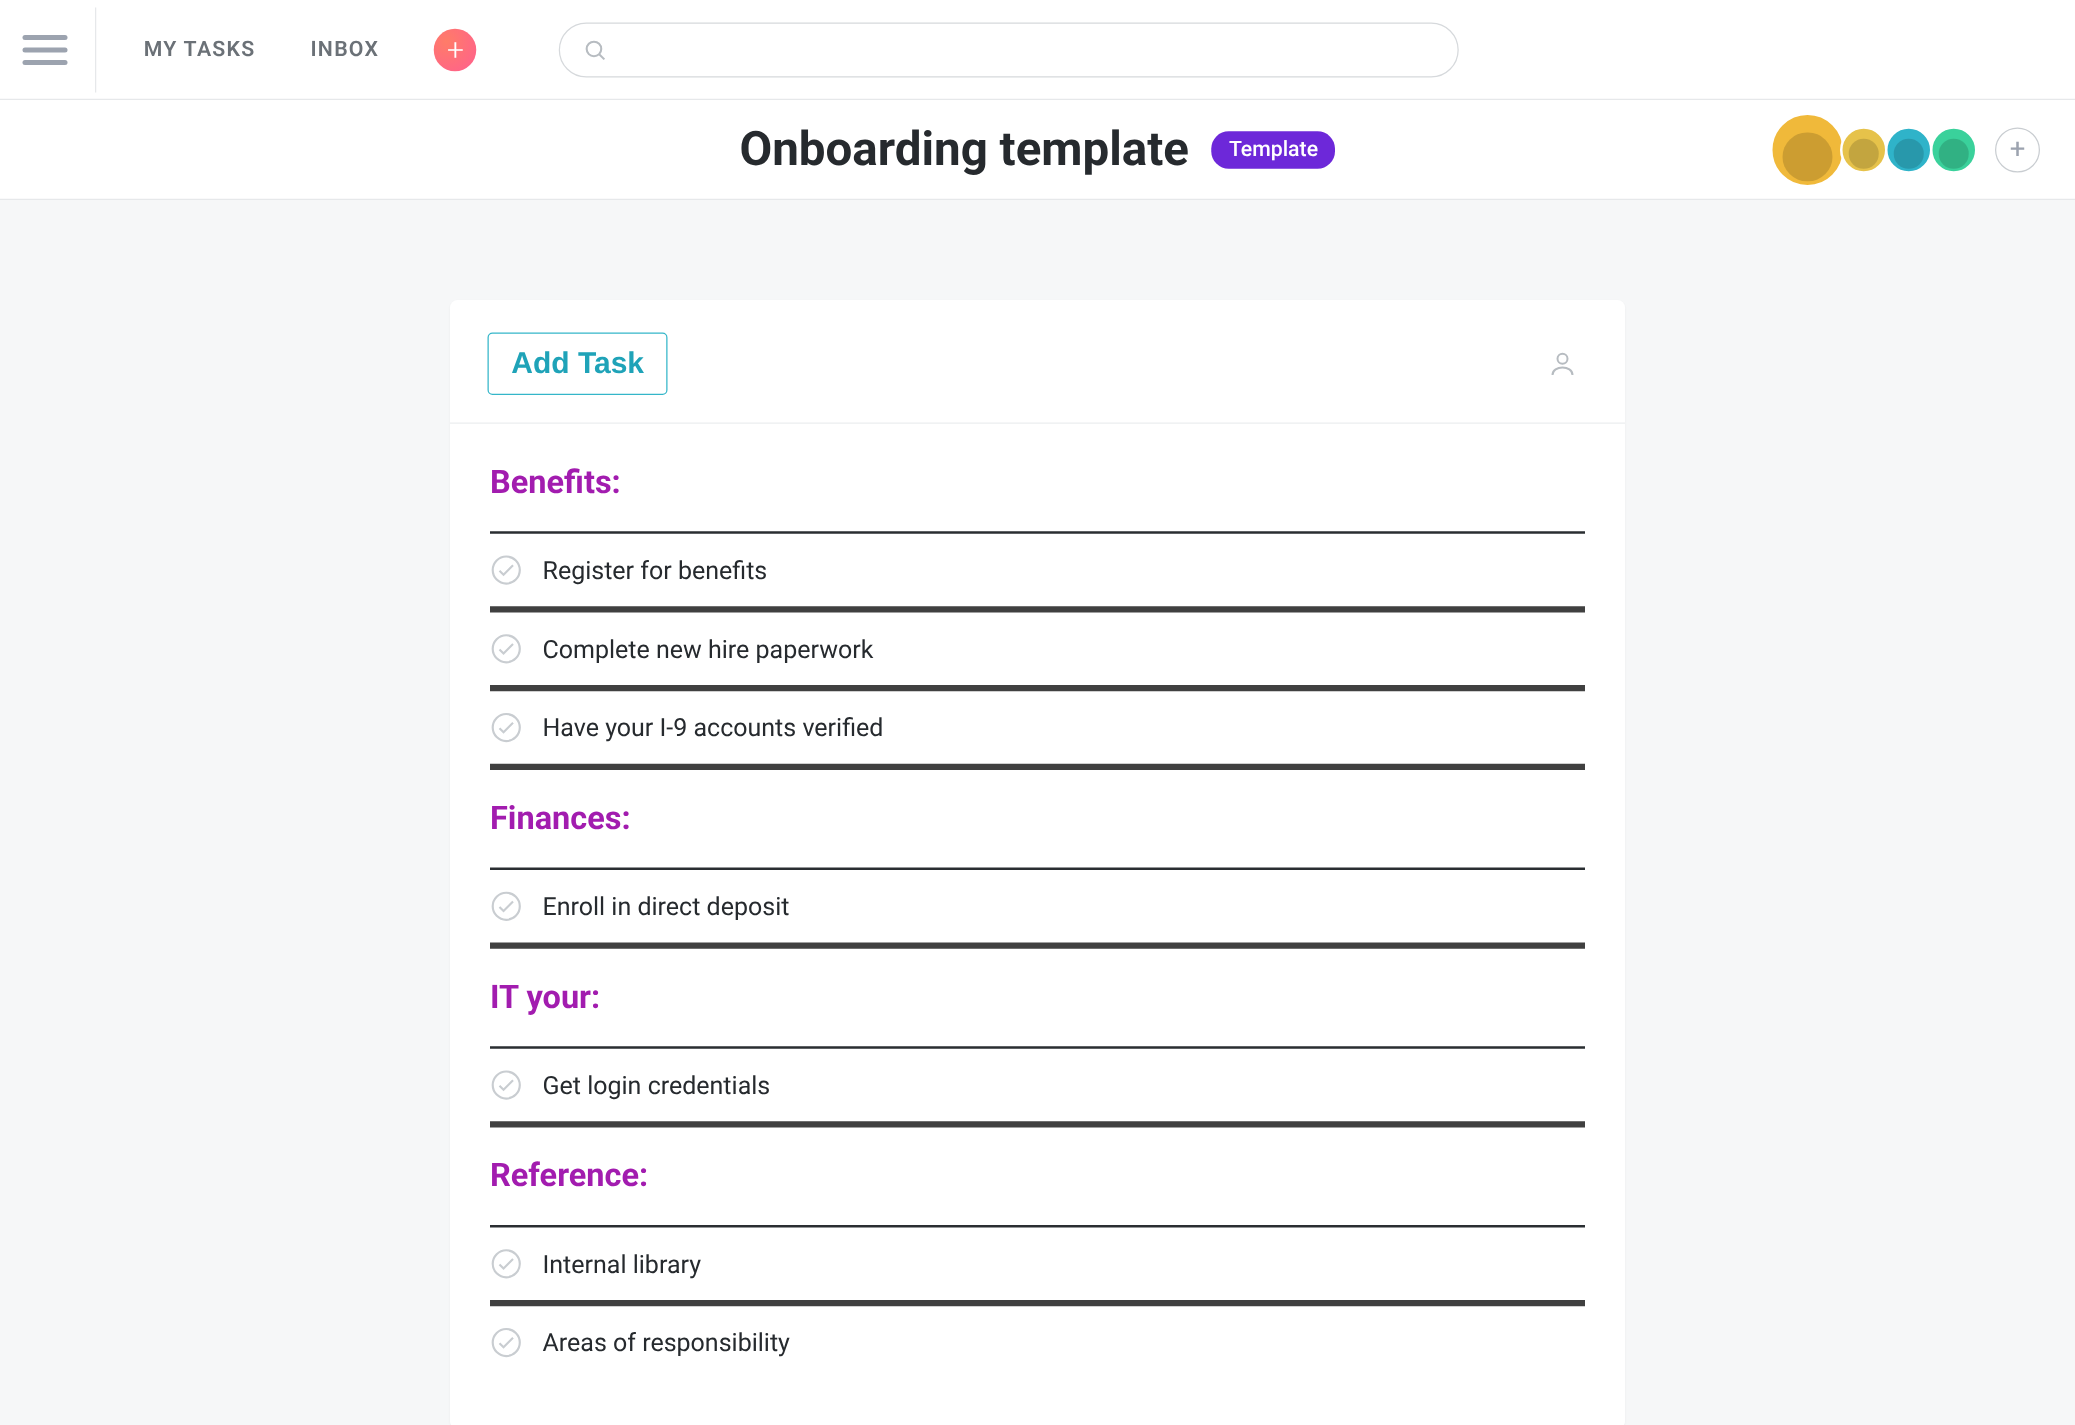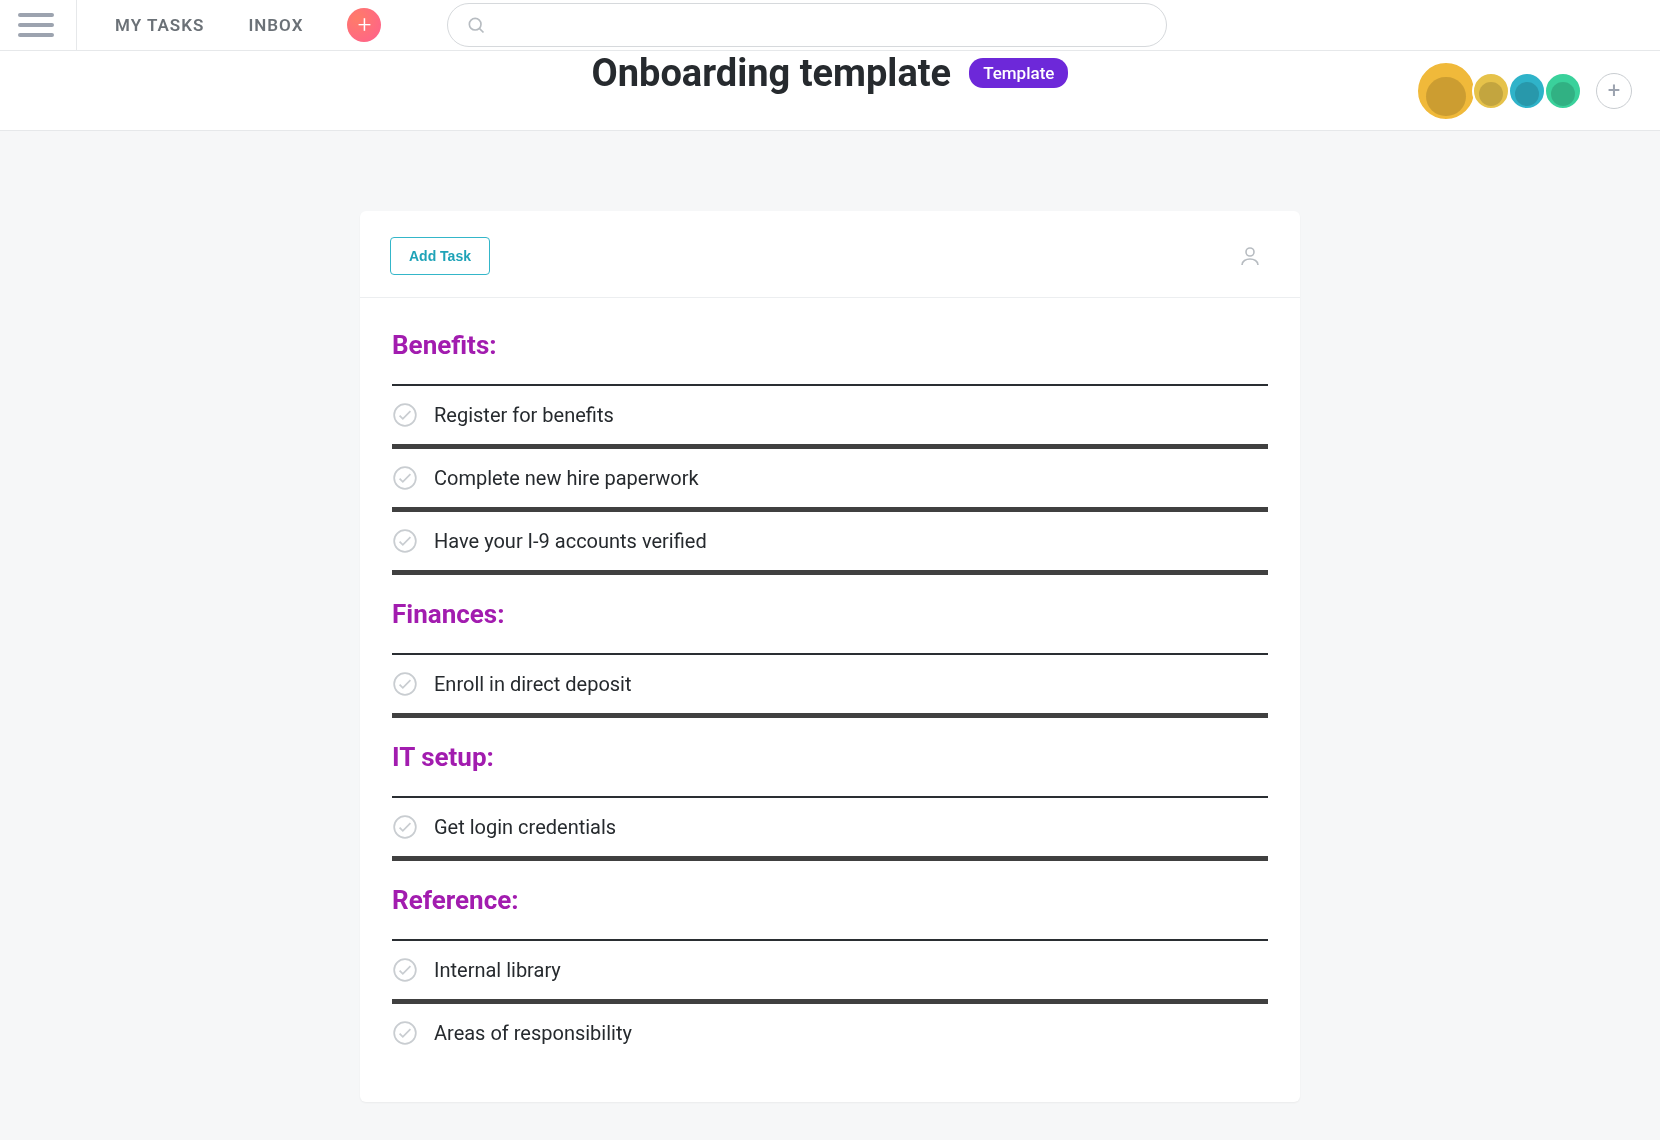--- a/index.html
+++ b/index.html
@@ -6,21 +6,21 @@
   body {
     font-family: -apple-system, BlinkMacSystemFont, "Segoe UI", Roboto, Helvetica, Arial, sans-serif;
     background: #f6f7f8;
     width: 1660px;
     height: 1140px;
     overflow: hidden;
   }
 
   
   .topbar {
-    height: 51px;
+    height: 80px;
     background: #fff;
     border-bottom: 1px solid #e6e8ea;
     display: flex;
     align-items: center;
     padding: 0 18px;
   }
   .hamburger {
     width: 36px;
     height: 36px;
     display: flex;
@@ -82,21 +82,21 @@
     width: 100%;
     background: transparent;
   }
 
   
   .header {
     height: 80px;
     background: #fff;
     border-bottom: 1px solid #e6e8ea;
     display: flex;
-    align-items: flex-start;
+    align-items: center;
     justify-content: center;
     position: relative;
   }
   .title-wrap {
     display: flex;
     align-items: center;
     gap: 18px;
   }
   .page-title {
     font-size: 38px;
@@ -177,21 +177,21 @@
     display: flex;
     align-items: center;
     justify-content: space-between;
     border-bottom: 1px solid #eceef0;
   }
   .add-task-btn {
     border: 1.5px solid #34b6c9;
     color: #1fa3b8;
     background: #fff;
     padding: 10px 18px;
-    font-size: 14px;
+    font-size: 24px;
     font-weight: 600;
     border-radius: 4px;
     cursor: pointer;
   }
   .person-icon {
     color: #b7bcc1;
   }
 
   .sections {
     padding: 8px 32px 0 32px;
@@ -305,21 +305,21 @@
           <div class="task-label">Have your I-9 accounts verified</div>
         </div>
         <div class="section-title">Finances:</div>
         <div class="task-row">
           <svg class="check-circle" viewBox="0 0 24 24">
             <circle cx="12" cy="12" r="10" fill="none" stroke="#c9cdd1" stroke-width="1.6"></circle>
             <path d="M7 12.5l3 3 7-7" fill="none" stroke="#c9cdd1" stroke-width="1.6"></path>
           </svg>
           <div class="task-label">Enroll in direct deposit</div>
         </div>
-        <div class="section-title">IT setup:</div>
+        <div class="section-title">IT your:</div>
         <div class="task-row">
           <svg class="check-circle" viewBox="0 0 24 24">
             <circle cx="12" cy="12" r="10" fill="none" stroke="#c9cdd1" stroke-width="1.6"></circle>
             <path d="M7 12.5l3 3 7-7" fill="none" stroke="#c9cdd1" stroke-width="1.6"></path>
           </svg>
           <div class="task-label">Get login credentials</div>
         </div>
         <div class="section-title">Reference:</div>
         <div class="task-row">
           <svg class="check-circle" viewBox="0 0 24 24">

